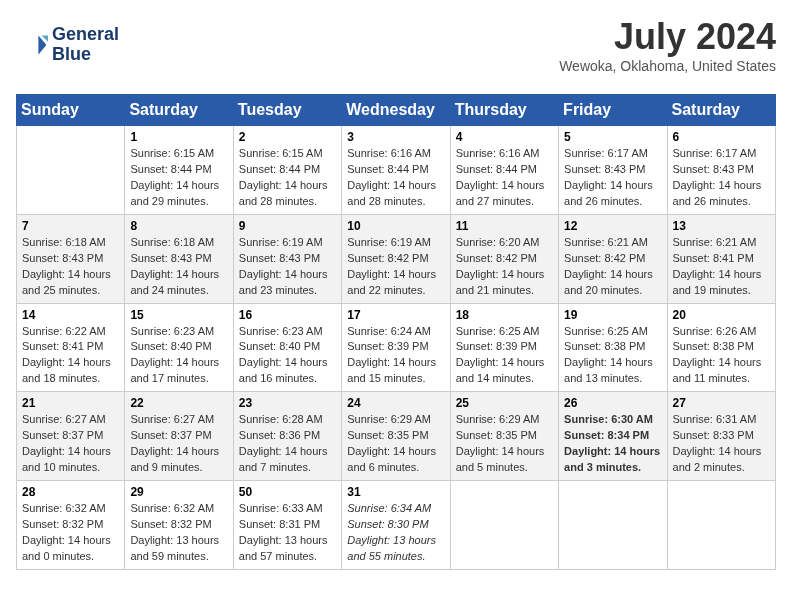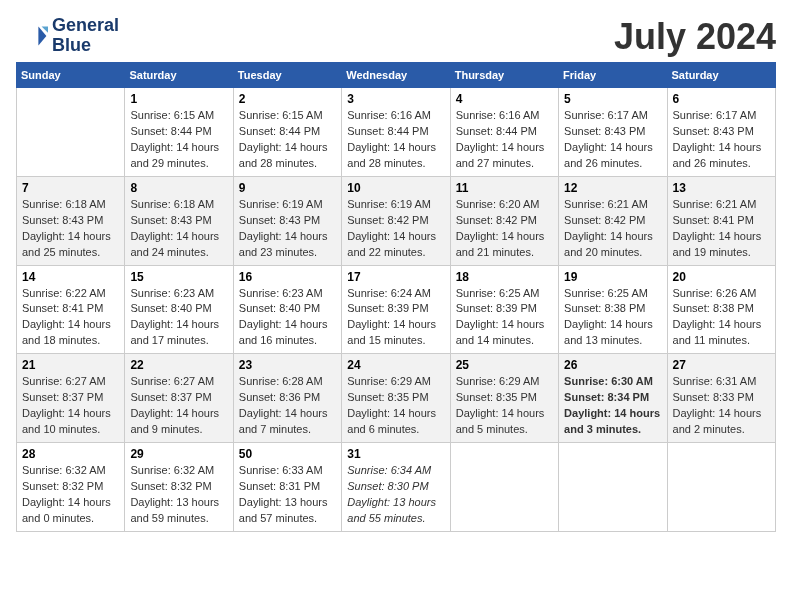--- a/index.html
+++ b/index.html
@@ -6,22 +6,22 @@
     body {
       font-family: Arial, sans-serif;
       background: #fff;
       width: 792px;
       min-height: 612px;
       padding: 16px;
     }
     .header {
       display: flex;
       justify-content: space-between;
-      align-items: flex-start;
-      margin-bottom: 4px;
+      align-items: center;
+      margin-bottom: 20px;
       gap: 12px;
     }
     .logo {
       display: flex;
       align-items: center;
       gap: 4px;
     }
     .logo-text {
       font-size: 18px;
       font-weight: bold;
@@ -47,21 +47,21 @@
     table {
       width: 100%;
       border-collapse: collapse;
       font-size: 11px;
     }
     thead tr th {
       background-color: #2a5ba8;
       color: #fff;
       padding: 6px 4px;
       text-align: left;
-      font-size: 11px;
+      font-size: 16px;
       font-weight: bold;
       border: 1px solid #2a5ba8;
     }
     tbody tr td {
       border: 1px solid #ccc;
       vertical-align: top;
       padding: 4px 5px;
       height: 78px;
       width: 108px;
     }
@@ -98,20 +98,21 @@
       <polygon points="28,8 38,20 28,32" fill="#2a5ba8"></polygon>
       <polygon points="32,8 40,16 40,8" fill="#5ba3d0"></polygon>
     </svg>
     <div class="logo-text">
       <div>General</div>
       <div>Blue</div>
     </div>
   </div>
   <div class="title-section">
     <div class="month-title">July 2024</div>
+    <div class="location">Wewoka, Oklahoma, United States</div>
   </div>
 </div>
 
 <table>
   <thead>
     <tr>
     <th>Sunday</th>
         <th>Saturday</th>
         <th>Tuesday</th>
         <th>Wednesday</th>

